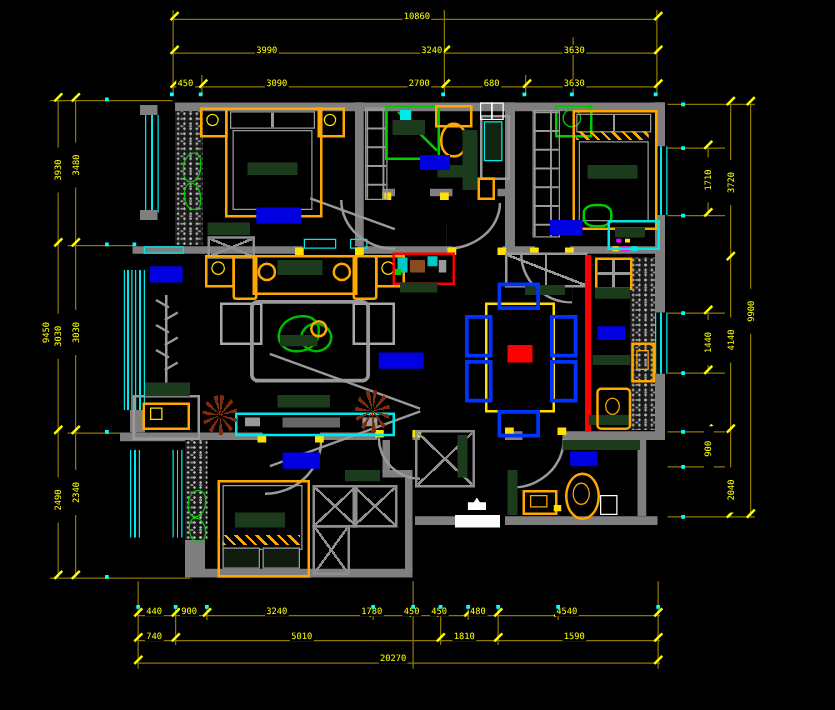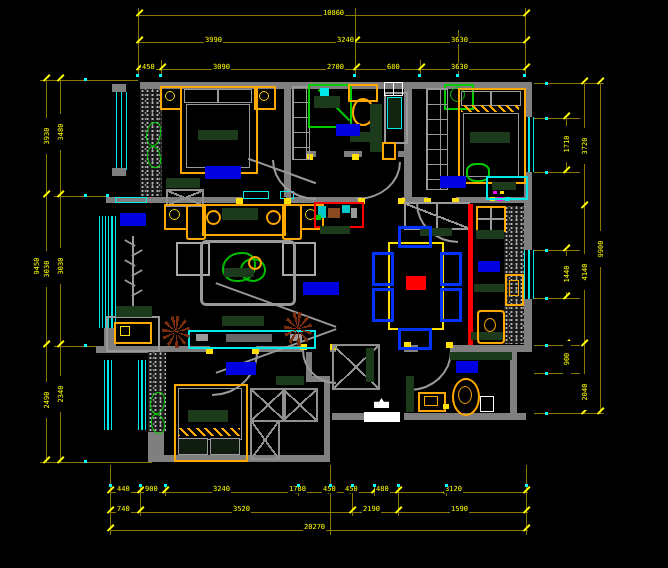--- a/index.html
+++ b/index.html
@@ -108,24 +108,24 @@
   <span class="tick" style="left:522px;top:509px"></span>
   <span class="tick" style="left:106px;top:527px"></span>
     <span class="tick" style="left:522px;top:527px"></span>
   <span class="dim" style="left:116px;top:485px">440</span>
   <span class="dim" style="left:144px;top:485px">900</span>
   <span class="dim" style="left:212px;top:485px">3240</span>
   <span class="dim" style="left:288px;top:485px">1780</span>
   <span class="dim" style="left:322px;top:485px">450</span>
   <span class="dim" style="left:344px;top:485px">450</span>
   <span class="dim" style="left:375px;top:485px">480</span>
-  <span class="dim" style="left:444px;top:485px">3120</span>
+  <span class="dim" style="left:444px;top:485px">4540</span>
   <span class="dim" style="left:116px;top:505px">740</span>
-  <span class="dim" style="left:232px;top:505px">3520</span>
-  <span class="dim" style="left:362px;top:505px">2190</span>
+  <span class="dim" style="left:232px;top:505px">5010</span>
+  <span class="dim" style="left:362px;top:505px">1810</span>
   <span class="dim" style="left:450px;top:505px">1590</span>
   <span class="dim" style="left:303px;top:523px">20270</span>
   <span class="cd" style="left:109px;top:484px"></span>
     <span class="cd" style="left:139px;top:484px"></span>
   <span class="cd" style="left:164px;top:484px"></span>
     <span class="cd" style="left:297px;top:484px"></span>
   <span class="cd" style="left:329px;top:484px"></span>
     <span class="cd" style="left:351px;top:484px"></span>
   <span class="cd" style="left:373px;top:484px"></span>
     <span class="cd" style="left:397px;top:484px"></span>

